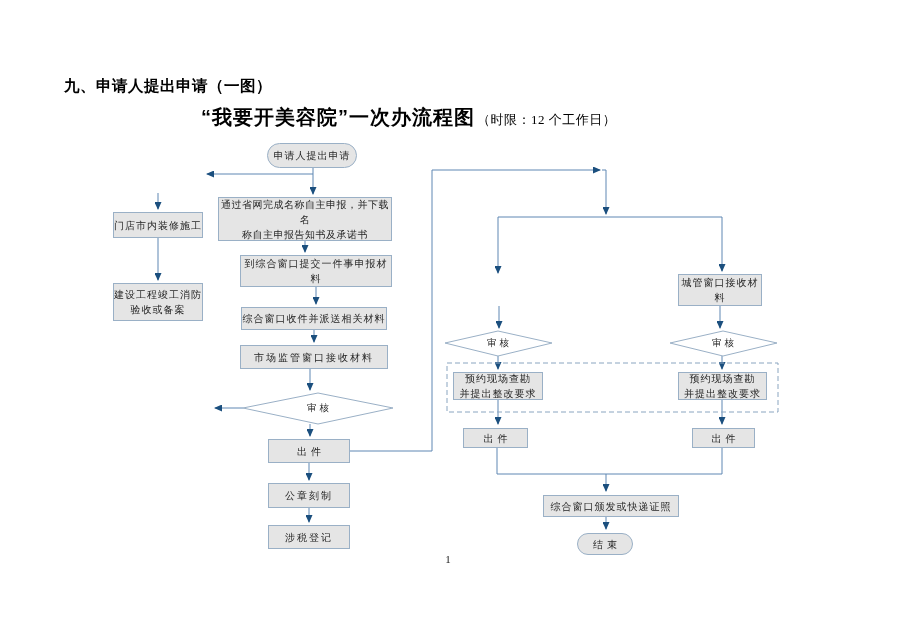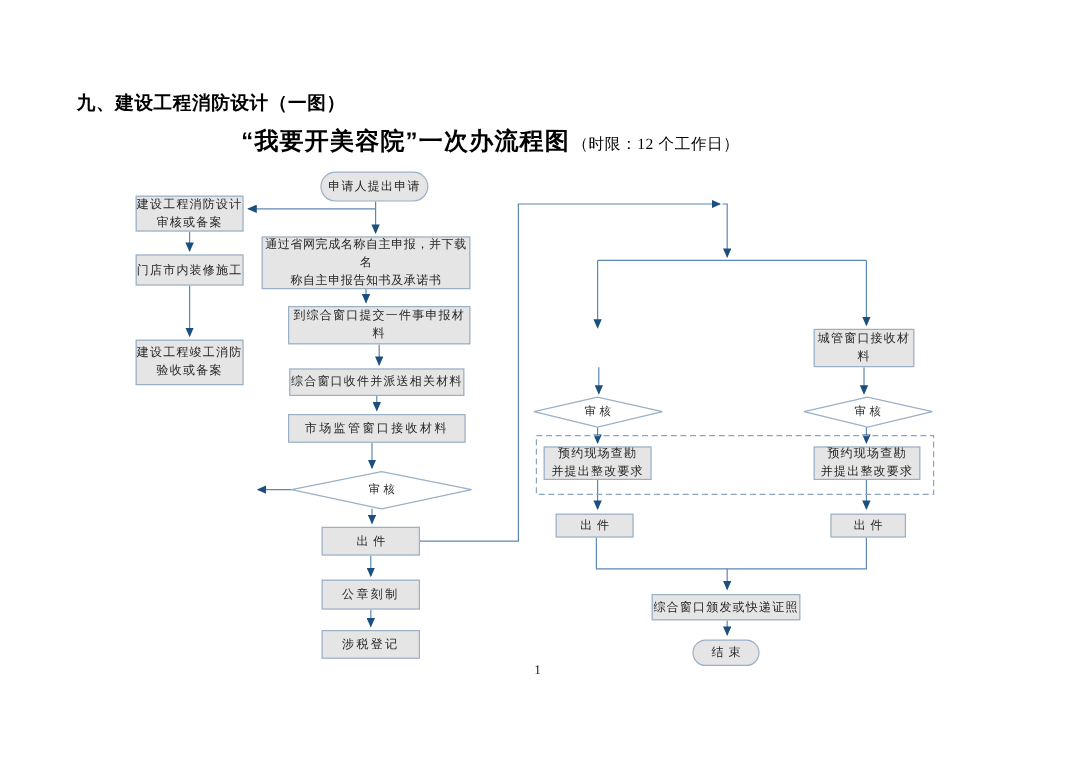--- a/index.html
+++ b/index.html
@@ -38,21 +38,21 @@
   .pagenum {
     position:absolute; left:440px; top:553px; width:16px; text-align:center;
     font-size:11px; color:#222; font-family:"Liberation Serif", serif;
   }
 </style>
 </head>
 <body>
 
 <div id="page">
 
-  <div class="heading">九、建设工程消防设计（一图）</div>
+  <div class="heading">九、申请人提出申请（一图）</div>
 
   <div class="titlebar">
     <span class="title-main">“我要开美容院”一次办流程图</span>
     <span class="title-note">（时限：12 个工作日）</span>
   </div>
 
   <svg class="connectors" width="898" height="634" viewBox="0 0 898 634">
     <defs>
       <marker id="arr" markerUnits="userSpaceOnUse" markerWidth="8" markerHeight="7" refX="7" refY="3.5" orient="auto">
         <path d="M0,0 L8,3.5 L0,7 Z" fill="#1b4f7e"></path>
@@ -97,22 +97,20 @@
 
       <polygon points="243,408 318,393 393,408 318,424" fill="#ffffff" stroke="#9ab0c6"></polygon>
       <polygon points="445,343 498,331 552,343 498,356" fill="#ffffff" stroke="#9ab0c6"></polygon>
       <polygon points="670,343 723,331 777,343 723,356" fill="#ffffff" stroke="#9ab0c6"></polygon>
     </g>
   </svg>
 
   <div class="node stadium" style="left:267px; top:143px; width:90px; height:25px;">申请人提出申请</div>
   <div class="node stadium sp4" style="left:577px; top:533px; width:56px; height:22px;">结束</div>
 
-  <div class="node" style="left:113px; top:163px; width:90px; height:30px;">建设工程消防设计
-审核或备案</div>
   <div class="node" style="left:113px; top:212px; width:90px; height:26px;">门店市内装修施工</div>
   <div class="node" style="left:113px; top:283px; width:90px; height:38px;">建设工程竣工消防
 验收或备案</div>
 
   <div class="node sp0" style="left:218px; top:197px; width:174px; height:44px;">通过省网完成名称自主申报，并下载名
 称自主申报告知书及承诺书</div>
   <div class="node" style="left:240px; top:255px; width:152px; height:32px;">到综合窗口提交一件事申报材
 料</div>
   <div class="node" style="left:241px; top:307px; width:146px; height:23px;">综合窗口收件并派送相关材料</div>
   <div class="node sp2" style="left:240px; top:345px; width:148px; height:24px;">市场监管窗口接收材料</div>
@@ -124,16 +122,16 @@
   <div class="node" style="left:678px; top:274px; width:84px; height:32px;">城管窗口接收材
 料</div>
   <div class="dlabel" style="left:463px; top:335px; width:70px; height:16px;">审核</div>
   <div class="dlabel" style="left:688px; top:335px; width:70px; height:16px;">审核</div>
   <div class="node" style="left:453px; top:372px; width:90px; height:28px;">预约现场查勘
 并提出整改要求</div>
   <div class="node" style="left:678px; top:372px; width:89px; height:28px;">预约现场查勘
 并提出整改要求</div>
   <div class="node sp4" style="left:463px; top:428px; width:65px; height:20px;">出件</div>
   <div class="node sp4" style="left:692px; top:428px; width:63px; height:20px;">出件</div>
-  <div class="node" style="left:543px; top:495px; width:124px; height:22px;">综合窗口颁发或快递证照</div>
+  <div class="node" style="left:543px; top:495px; width:136px; height:22px;">综合窗口颁发或快递证照</div>
 
   <div class="pagenum">1</div>
 </div>
 
 </body></html>

